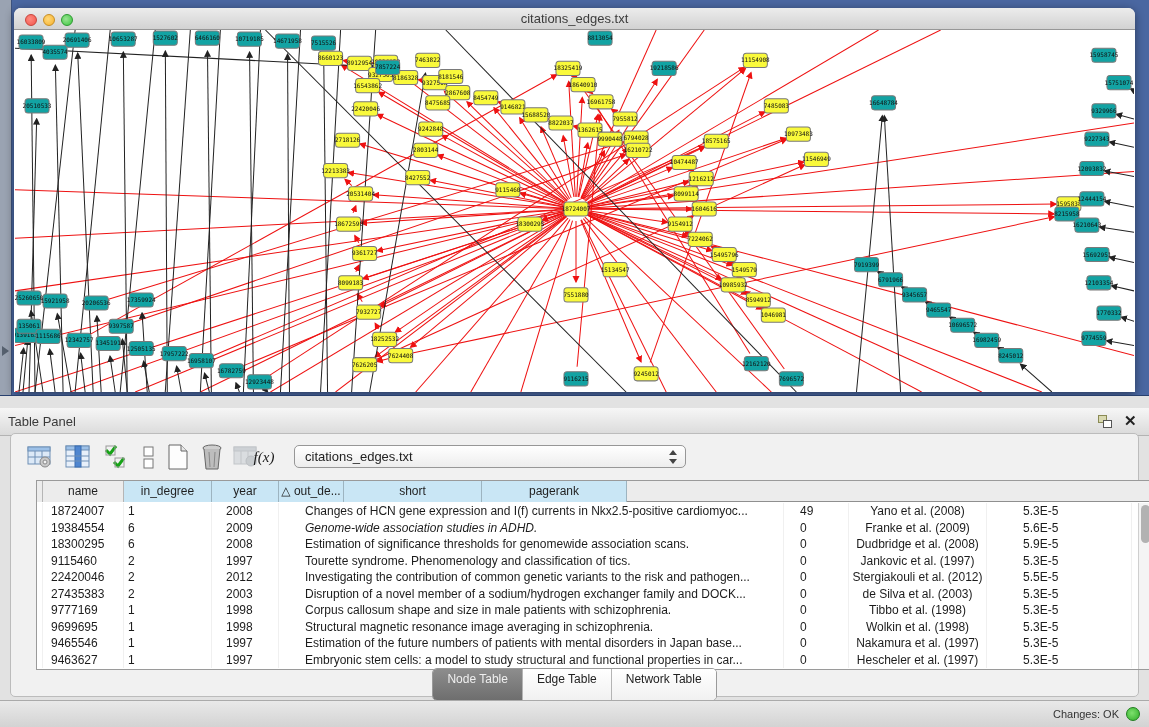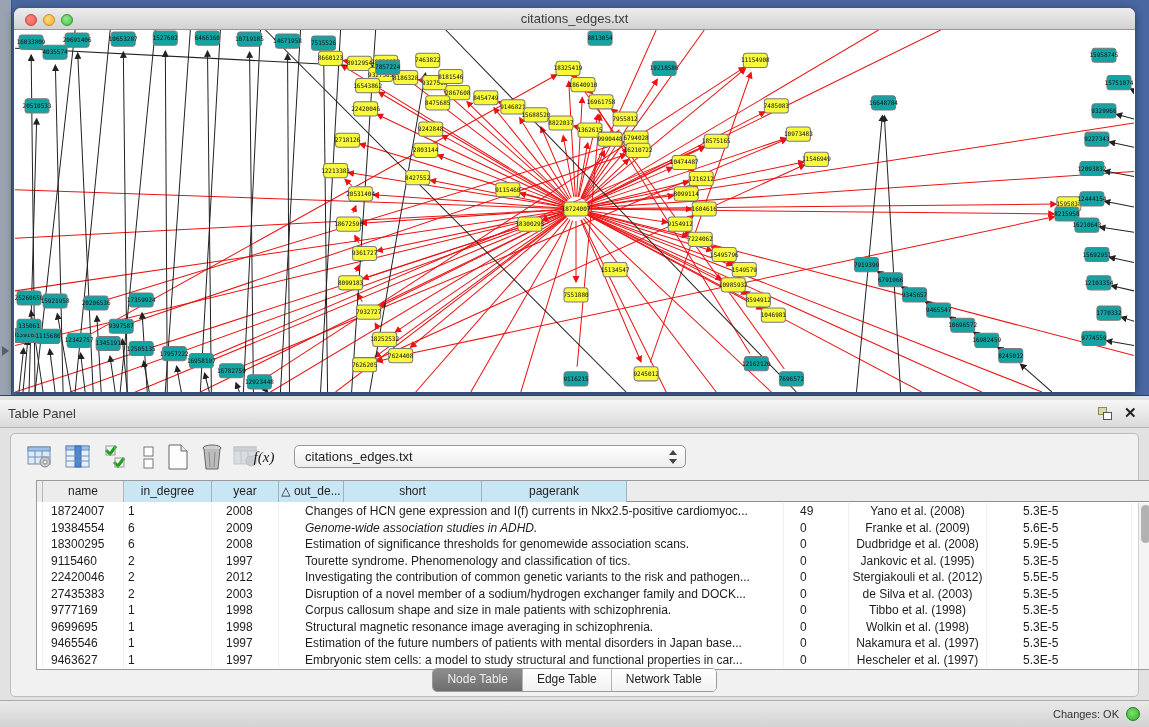--- a/index.html
+++ b/index.html
@@ -17,21 +17,21 @@
   #window-title { width:100%; text-align:center; line-height:22px; font-size:13px; color:#3c3c3c; }
   .traffic { top:6px; width:12px; height:12px; border-radius:50%; }
   #btn-close { left:11px; background:radial-gradient(circle at 4px 4px,#ff8a80,#f1544a); border:1px solid #c8443c; }
   #btn-min   { left:29px; background:radial-gradient(circle at 4px 4px,#ffd97a,#f6b02c); border:1px solid #c78e23; }
   #btn-zoom  { left:47px; background:radial-gradient(circle at 4px 4px,#9ae493,#39c53d); border:1px solid #2e9a31; }
   #graph-canvas { left:1px; top:22px; width:1119px; height:362px; background:#fff; }
   #graph-svg { width:100%; height:100%; display:block; }
 
   
   #table-panel { left:0; top:395px; width:1149px; height:332px; background:#e2e2e2; border-top:1px solid #28406e; }
-  #panel-header { left:0; top:4px; width:100%; height:28px; background:linear-gradient(#f6f6f6,#dadada); border-bottom:1px solid #b3b3b3; }
+  #panel-header { left:0; top:12px; width:100%; height:28px; background:linear-gradient(#f6f6f6,#dadada); border-bottom:1px solid #b3b3b3; }
   #panel-title { left:8px; top:0; line-height:28px; font-size:13px; color:#3a3a3a; }
   #float-icon { left:1098px; top:7px; width:15px; height:14px; }
   #float-icon .sq-back { position:absolute; left:0; top:0; width:9px; height:8px; border:1px solid #8a8a54; background:#d9d9b0; }
   #float-icon .sq-front { position:absolute; left:5px; top:5px; width:9px; height:8px; border:1px solid #555; background:#fff; }
   #close-panel-icon { left:1124px; top:4px; font-size:15px; font-weight:bold; color:#222; cursor:default; }
 
   #panel-card { left:10px; top:37px; width:1129px; height:264px; background:#f1f1f1; border:1px solid #bcbcbc; border-radius:5px; }
 
   
   #toolbar { left:6px; top:6px; height:36px; width:1115px; }
@@ -49,21 +49,21 @@
   .th { height:21px; font-size:12px; color:#1f1f1f; text-align:center; line-height:21px; border-right:1px solid #9db4c0; overflow:hidden; white-space:nowrap; background:#c9e6f5; }
   .th.plain { background:#ececec; border-right:1px solid #b5b5b5; }
   #tbody { position:absolute; left:0; top:22px; right:14px; bottom:0; overflow:hidden; }
   .tr { display:flex; height:16.5px; }
   .td { font-size:12px; color:#1c1c1c; line-height:16.5px; white-space:nowrap; overflow:hidden; border-right:1px solid #f0f0f0; }
   #vscroll { position:absolute; right:0; top:22px; width:14px; bottom:0; background:#f4f4f4; border-left:1px solid #cfcfcf; }
   #vscroll .thumb { position:absolute; left:2px; top:2px; width:9px; height:38px; border-radius:5px; background:#b2b2b2; }
 
   
   #tab-bar { left:0; bottom:6px; width:100%; height:22px; display:flex; justify-content:center; }
-  #segmented { display:flex; height:24px; border:1px solid #9a9a9a; border-radius:5px; overflow:hidden; background:#fdfdfd; }
+  #segmented { display:flex; height:33px; border:1px solid #9a9a9a; border-radius:5px; overflow:hidden; background:#fdfdfd; }
   .seg { height:100%; padding:0 14px; font-size:12px; line-height:21px; color:#222; border-right:1px solid #b4b4b4; background:linear-gradient(#ffffff,#f1f1f1); }
   .seg:last-child { border-right:none; }
   .seg.active { background:linear-gradient(#8d8d8d,#6e6e6e); color:#efefef; }
 
   
   #status-bar { left:0; top:700px; width:1149px; height:27px; background:linear-gradient(#e9e9e9,#d3d3d3); border-top:1px solid #aaa; }
   #memory-label { position:absolute; right:30px; top:7px; font-size:11px; color:#333; }
   #memory-dot { position:absolute; right:9px; top:6px; width:14px; height:14px; border-radius:50%; background:radial-gradient(circle at 5px 5px,#7ee06e,#2fae27); border:1px solid #1f7e1d; }
 </style>
 </head>
@@ -843,21 +843,21 @@
             <div class="td" style="width: 138px; text-align: center;">Dudbridge et al. (2008)</div>
             <div class="td" style="width: 145px; padding-left: 36px;">5.9E-5</div>
           </div>
           <div class="tr">
             <div class="td" style="width: 6px;"></div>
             <div class="td" style="width: 81px; padding-left: 8px;">9115460</div>
             <div class="td" style="width: 88px; padding-left: 4px;">2</div>
             <div class="td" style="width: 67px; padding-left: 14px;">1997</div>
             <div class="td" style="width: 505px; padding-left: 26px;">Tourette syndrome. Phenomenology and classification of tics.</div>
             <div class="td" style="width: 65px; padding-left: 16px;">0</div>
-            <div class="td" style="width: 138px; text-align: center;">Jankovic et al. (1995)</div>
+            <div class="td" style="width: 138px; text-align: center;">Jankovic et al. (1997)</div>
             <div class="td" style="width: 145px; padding-left: 36px;">5.3E-5</div>
           </div>
           <div class="tr">
             <div class="td" style="width: 6px;"></div>
             <div class="td" style="width: 81px; padding-left: 8px;">22420046</div>
             <div class="td" style="width: 88px; padding-left: 4px;">2</div>
             <div class="td" style="width: 67px; padding-left: 14px;">2012</div>
             <div class="td" style="width: 505px; padding-left: 26px;">Investigating the contribution of common genetic variants to the risk and pathogen...</div>
             <div class="td" style="width: 65px; padding-left: 16px;">0</div>
             <div class="td" style="width: 138px; text-align: center;">Stergiakouli et al. (2012)</div>

